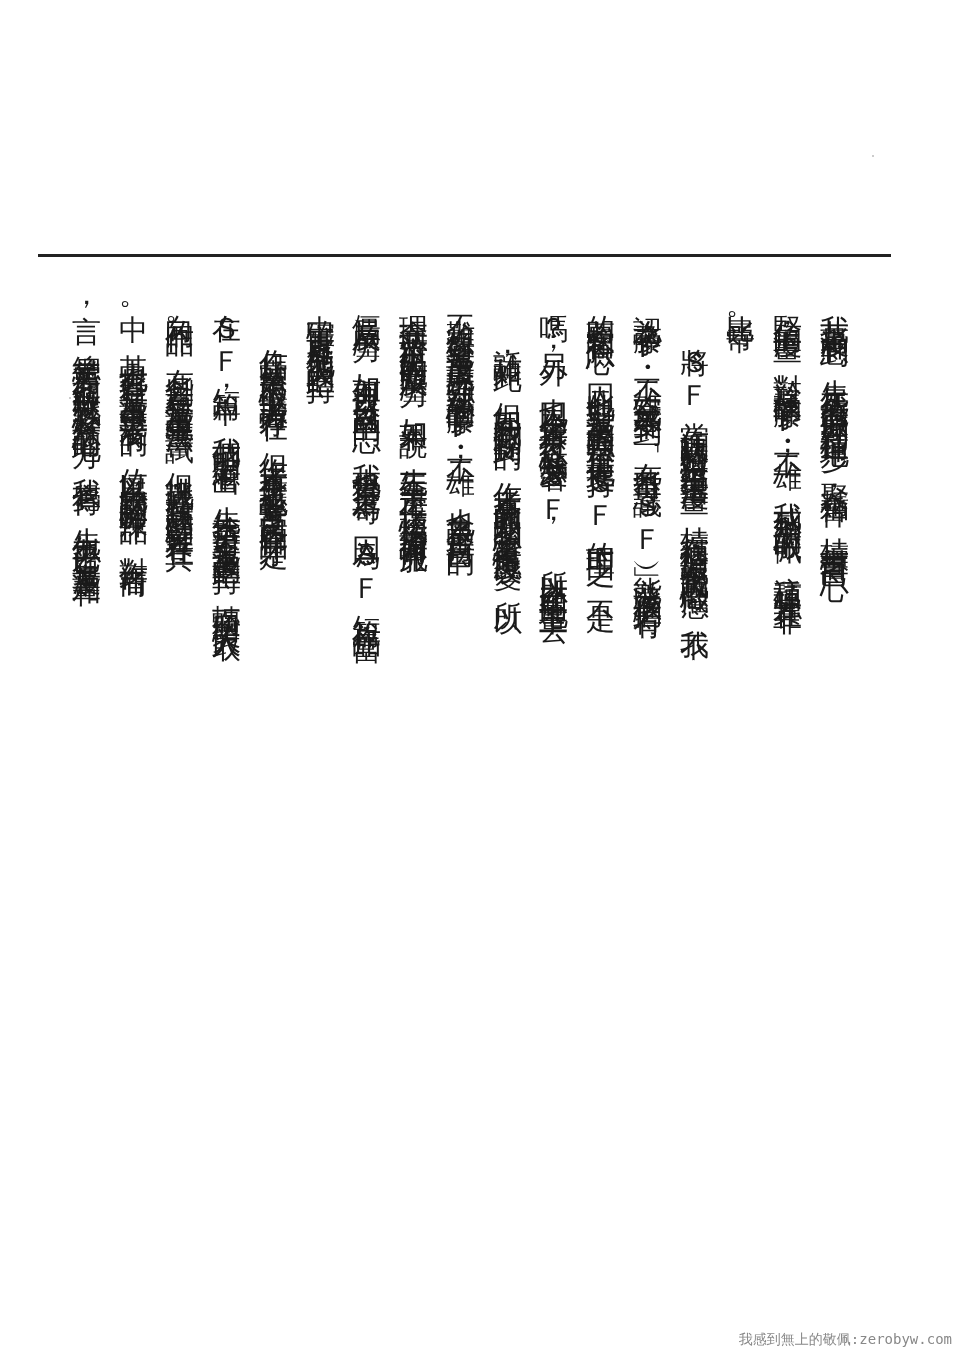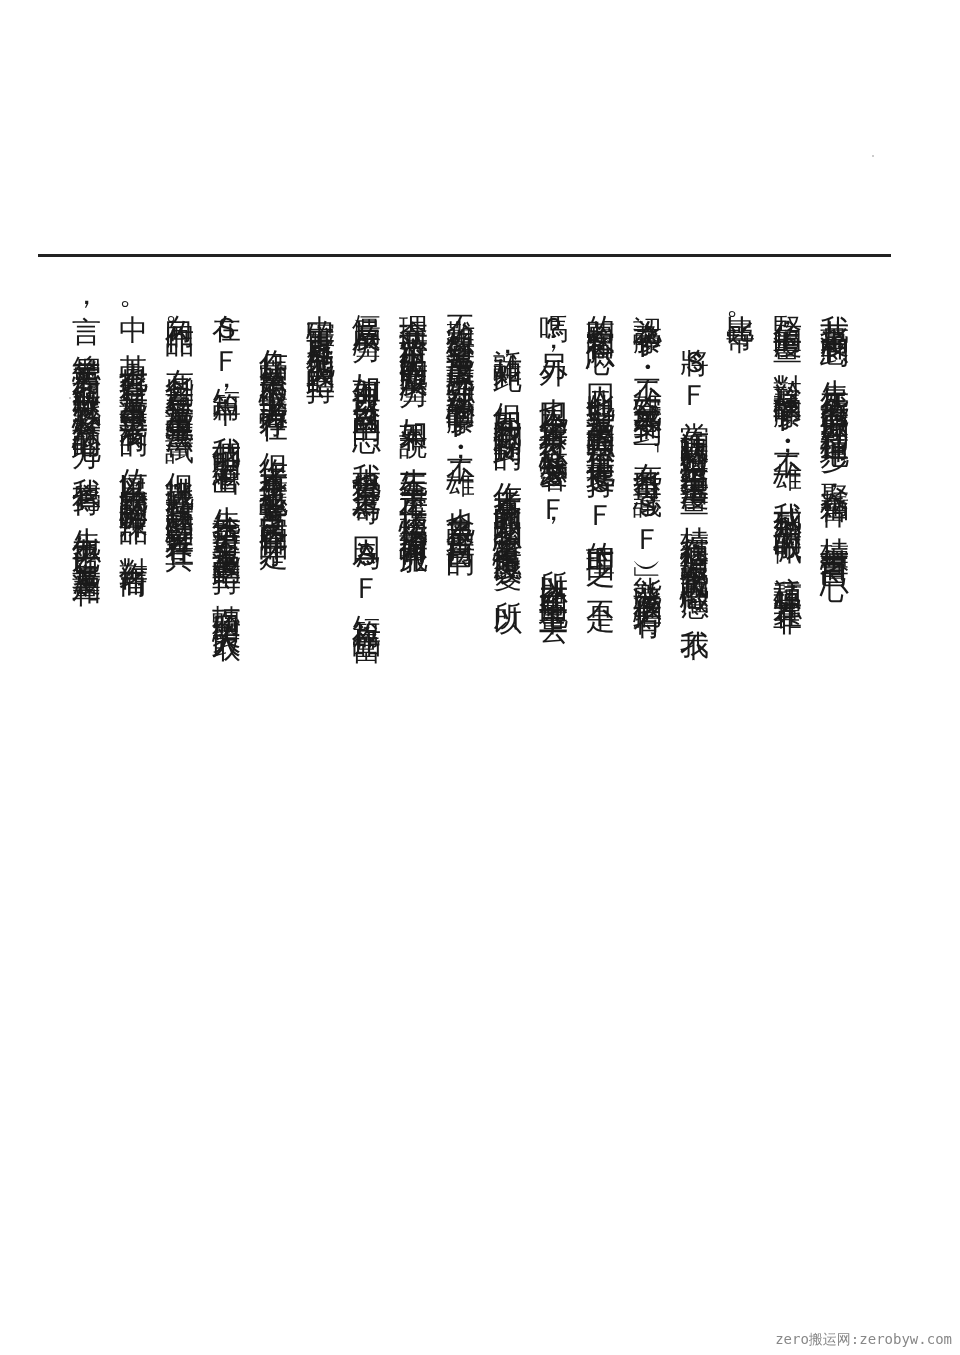--- a/index.html
+++ b/index.html
@@ -78,13 +78,13 @@
   <div class="col" style="left:181px">　作品當然是為了取悅讀者而存在，但作者本身應該也非常享受自己的作品才是，</div>
   <div class="col" style="left:134px">在ＳＦ短篇中，我們可明顯看出Ｆ先生捨棄了對兒童漫畫的堅持，轉而繪製大人取</div>
   <div class="col" style="left:87px">向的作品。有些創意在兒童漫畫中無法嘗試，但挑戰這些難題的幹勁確實存在其</div>
   <div class="col" style="left:41px">中。其中也有些在兒童漫畫中幾乎沒有的、佐以黑色幽默的嗆辣作品。對作者而</div>
   <div class="col" style="left:-6px">言，總是需要一個解放挑戰心及好奇心的地方。我覺得Ｆ先生似乎已在兒童漫畫和</div>
 </div>
 
 <div class="speck" style="left:872px;top:155px"></div>
 <div class="speck" style="left:69px;top:397px"></div>
 
-<div class="watermark">zero搬运网:zerobyw.com</div>
+<div class="watermark">我感到無上的敬佩:zerobyw.com</div>
 
 </body></html>

